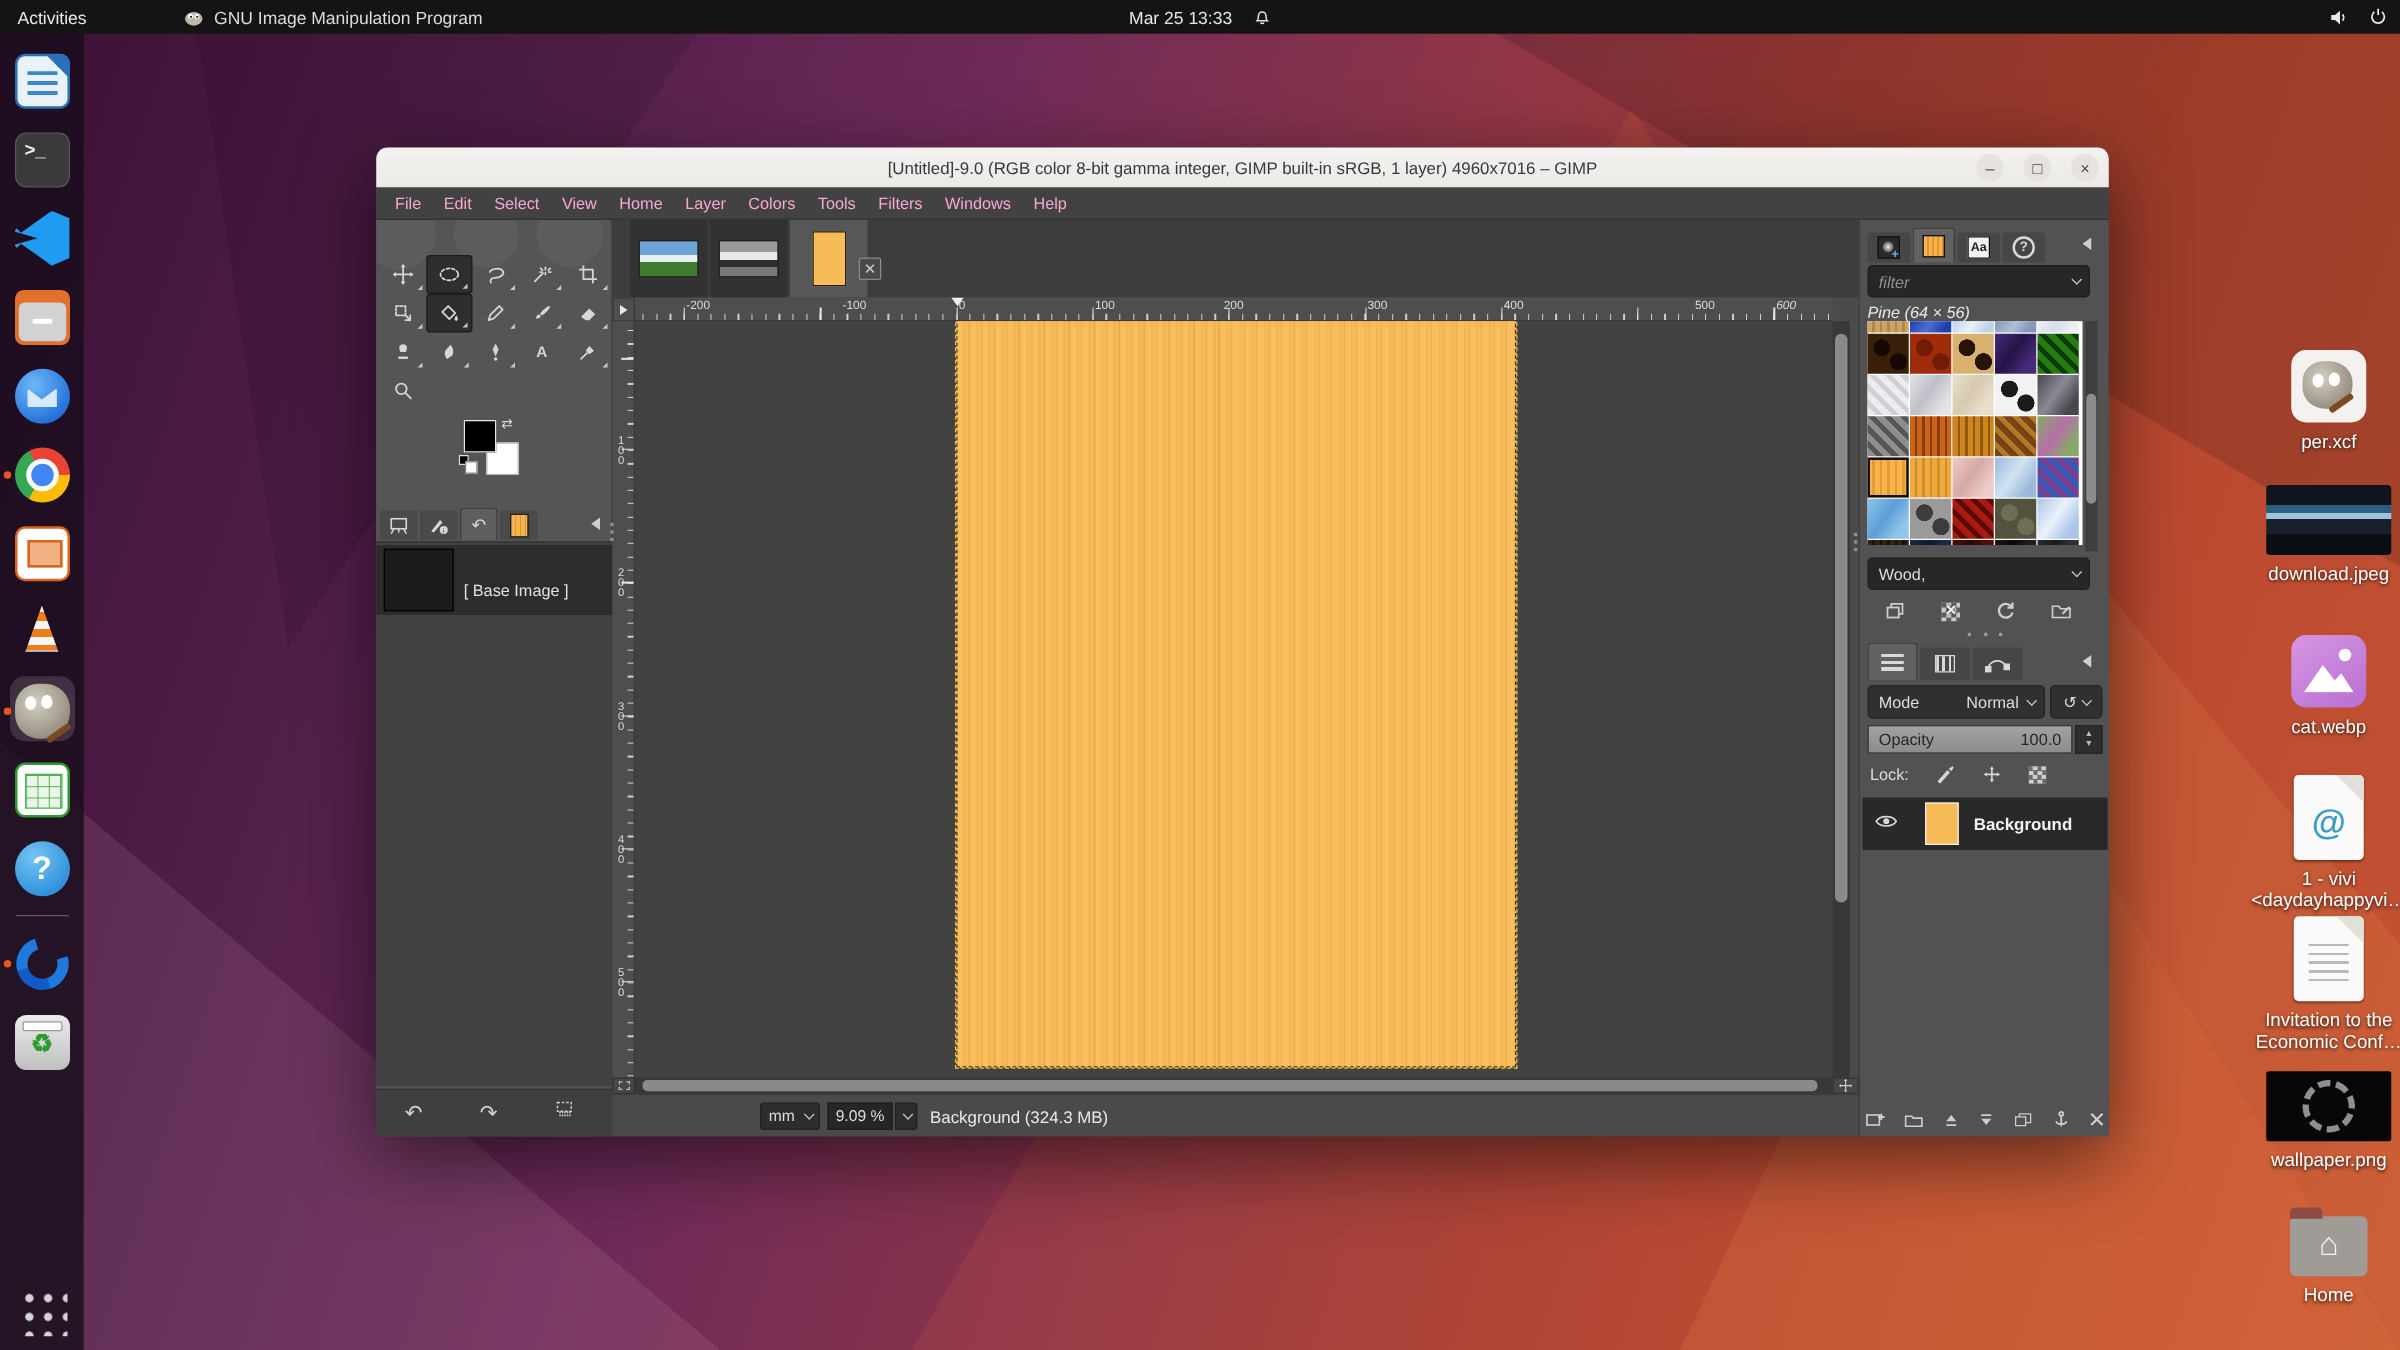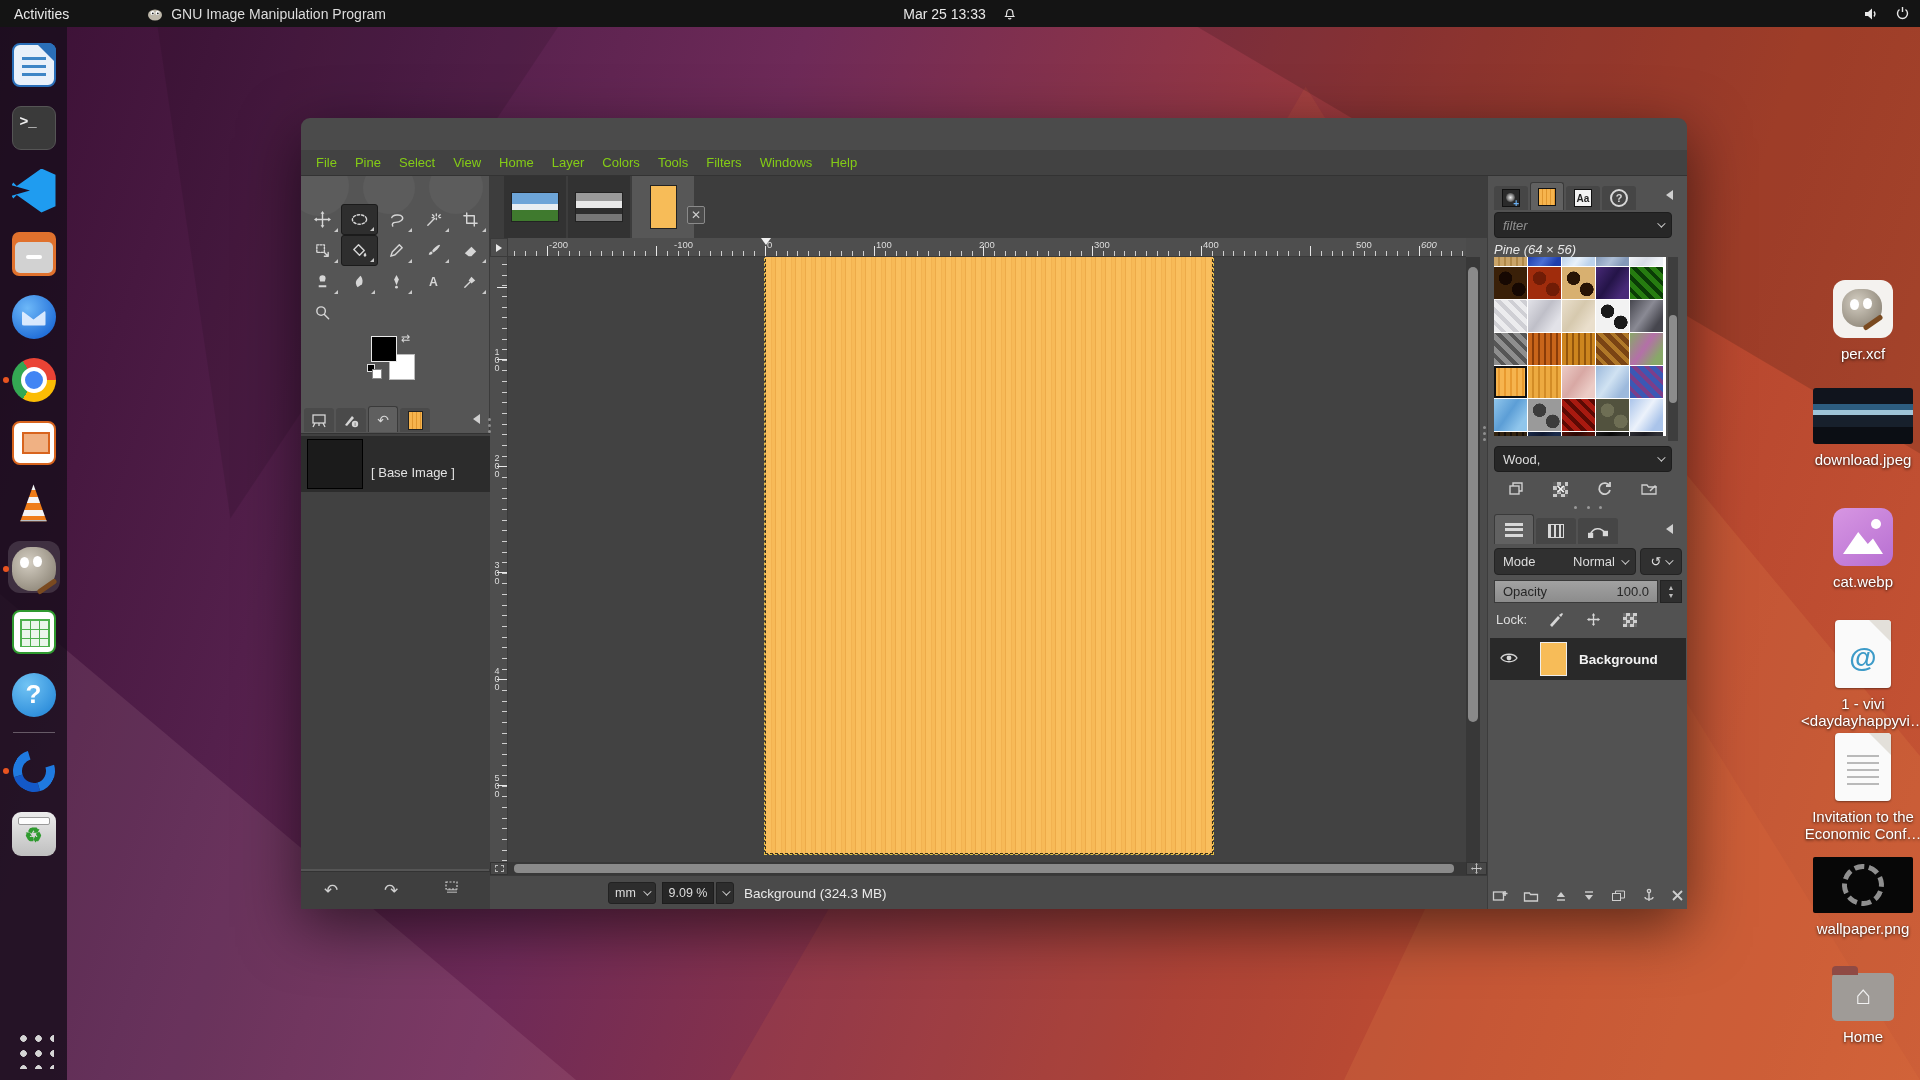--- a/index.html
+++ b/index.html
@@ -106,21 +106,21 @@
   
   .gimp{position:absolute;left:301px;top:118px;width:1386px;height:791px;z-index:20;
     box-shadow:0 18px 60px rgba(0,0,0,.55);border-radius:9px 9px 0 0;background:#4b4b4b;}
   .titlebar{position:absolute;left:0;top:0;width:100%;height:32px;background:linear-gradient(#f4f2f0,#eceae7);
     border-radius:9px 9px 0 0;display:flex;align-items:center;justify-content:center;color:#383838;font-size:13.5px;}
   .winbtns{position:absolute;right:8px;top:5px;display:flex;gap:16px;}
   .winbtn{width:22px;height:22px;border-radius:50%;background:#e5e2df;color:#4a4a4a;font-size:13px;
     display:flex;align-items:center;justify-content:center;line-height:1;}
   .menubar{position:absolute;left:0;top:32px;width:100%;height:26px;background:#424242;border-bottom:1px solid #333;
     display:flex;align-items:center;padding-left:6px;}
-  .menu-item{color:#84cc16;font-size:13px;padding:0 9px;line-height:26px;}
+  .menu-item{color:#f9a8d4;font-size:13px;padding:0 9px;line-height:26px;}
 
   
   .toolbox{position:absolute;left:0;top:58px;width:189px;height:733px;background:#555;border-right:1px solid #3c3c3c;}
   .wilber-bg{position:absolute;left:0;top:0;width:189px;height:46px;overflow:hidden;opacity:.5;}
   .wilber-bg i{position:absolute;border-radius:50%;background:#636363;}
   .toolgrid{position:absolute;left:3px;top:28px;display:grid;grid-template-columns:repeat(5,37px);grid-auto-rows:31px;}
   .tool-cell{display:flex;align-items:center;justify-content:center;position:relative;border-radius:3px;}
   .tool-cell.sel{background:#2e2e2e;border:1px solid #1b1b1b;}
   .tool-corner{position:absolute;right:3px;bottom:3px;width:0;height:0;border-left:4px solid transparent;border-bottom:4px solid #c9c9c9;}
   .swatches{position:absolute;left:70px;top:160px;width:60px;height:56px;}
@@ -375,24 +375,32 @@
       <div class="dlabel" style="white-space: pre-line;">wallpaper.png</div>
     </div>
     <div class="dicon" style="left: 1798px; top: 965px;">
       <div class="dk-folder"></div>
       <div class="dlabel" style="white-space: pre-line;">Home</div>
     </div>
   </div>
 
 <div class="gimp">
 
+  <div class="titlebar">
+    <span>[Untitled]-9.0 (RGB color 8-bit gamma integer, GIMP built-in sRGB, 1 layer) 4960x7016 – GIMP</span>
+    <span class="winbtns">
+      <span class="winbtn">–</span>
+      <span class="winbtn">□</span>
+      <span class="winbtn">×</span>
+    </span>
+  </div>
 
   <div class="menubar" id="menubar">
       <span class="menu-item">File</span>
-      <span class="menu-item">Pine</span>
+      <span class="menu-item">Edit</span>
       <span class="menu-item">Select</span>
       <span class="menu-item">View</span>
       <span class="menu-item">Home</span>
       <span class="menu-item">Layer</span>
       <span class="menu-item">Colors</span>
       <span class="menu-item">Tools</span>
       <span class="menu-item">Filters</span>
       <span class="menu-item">Windows</span>
       <span class="menu-item">Help</span>
     </div>

